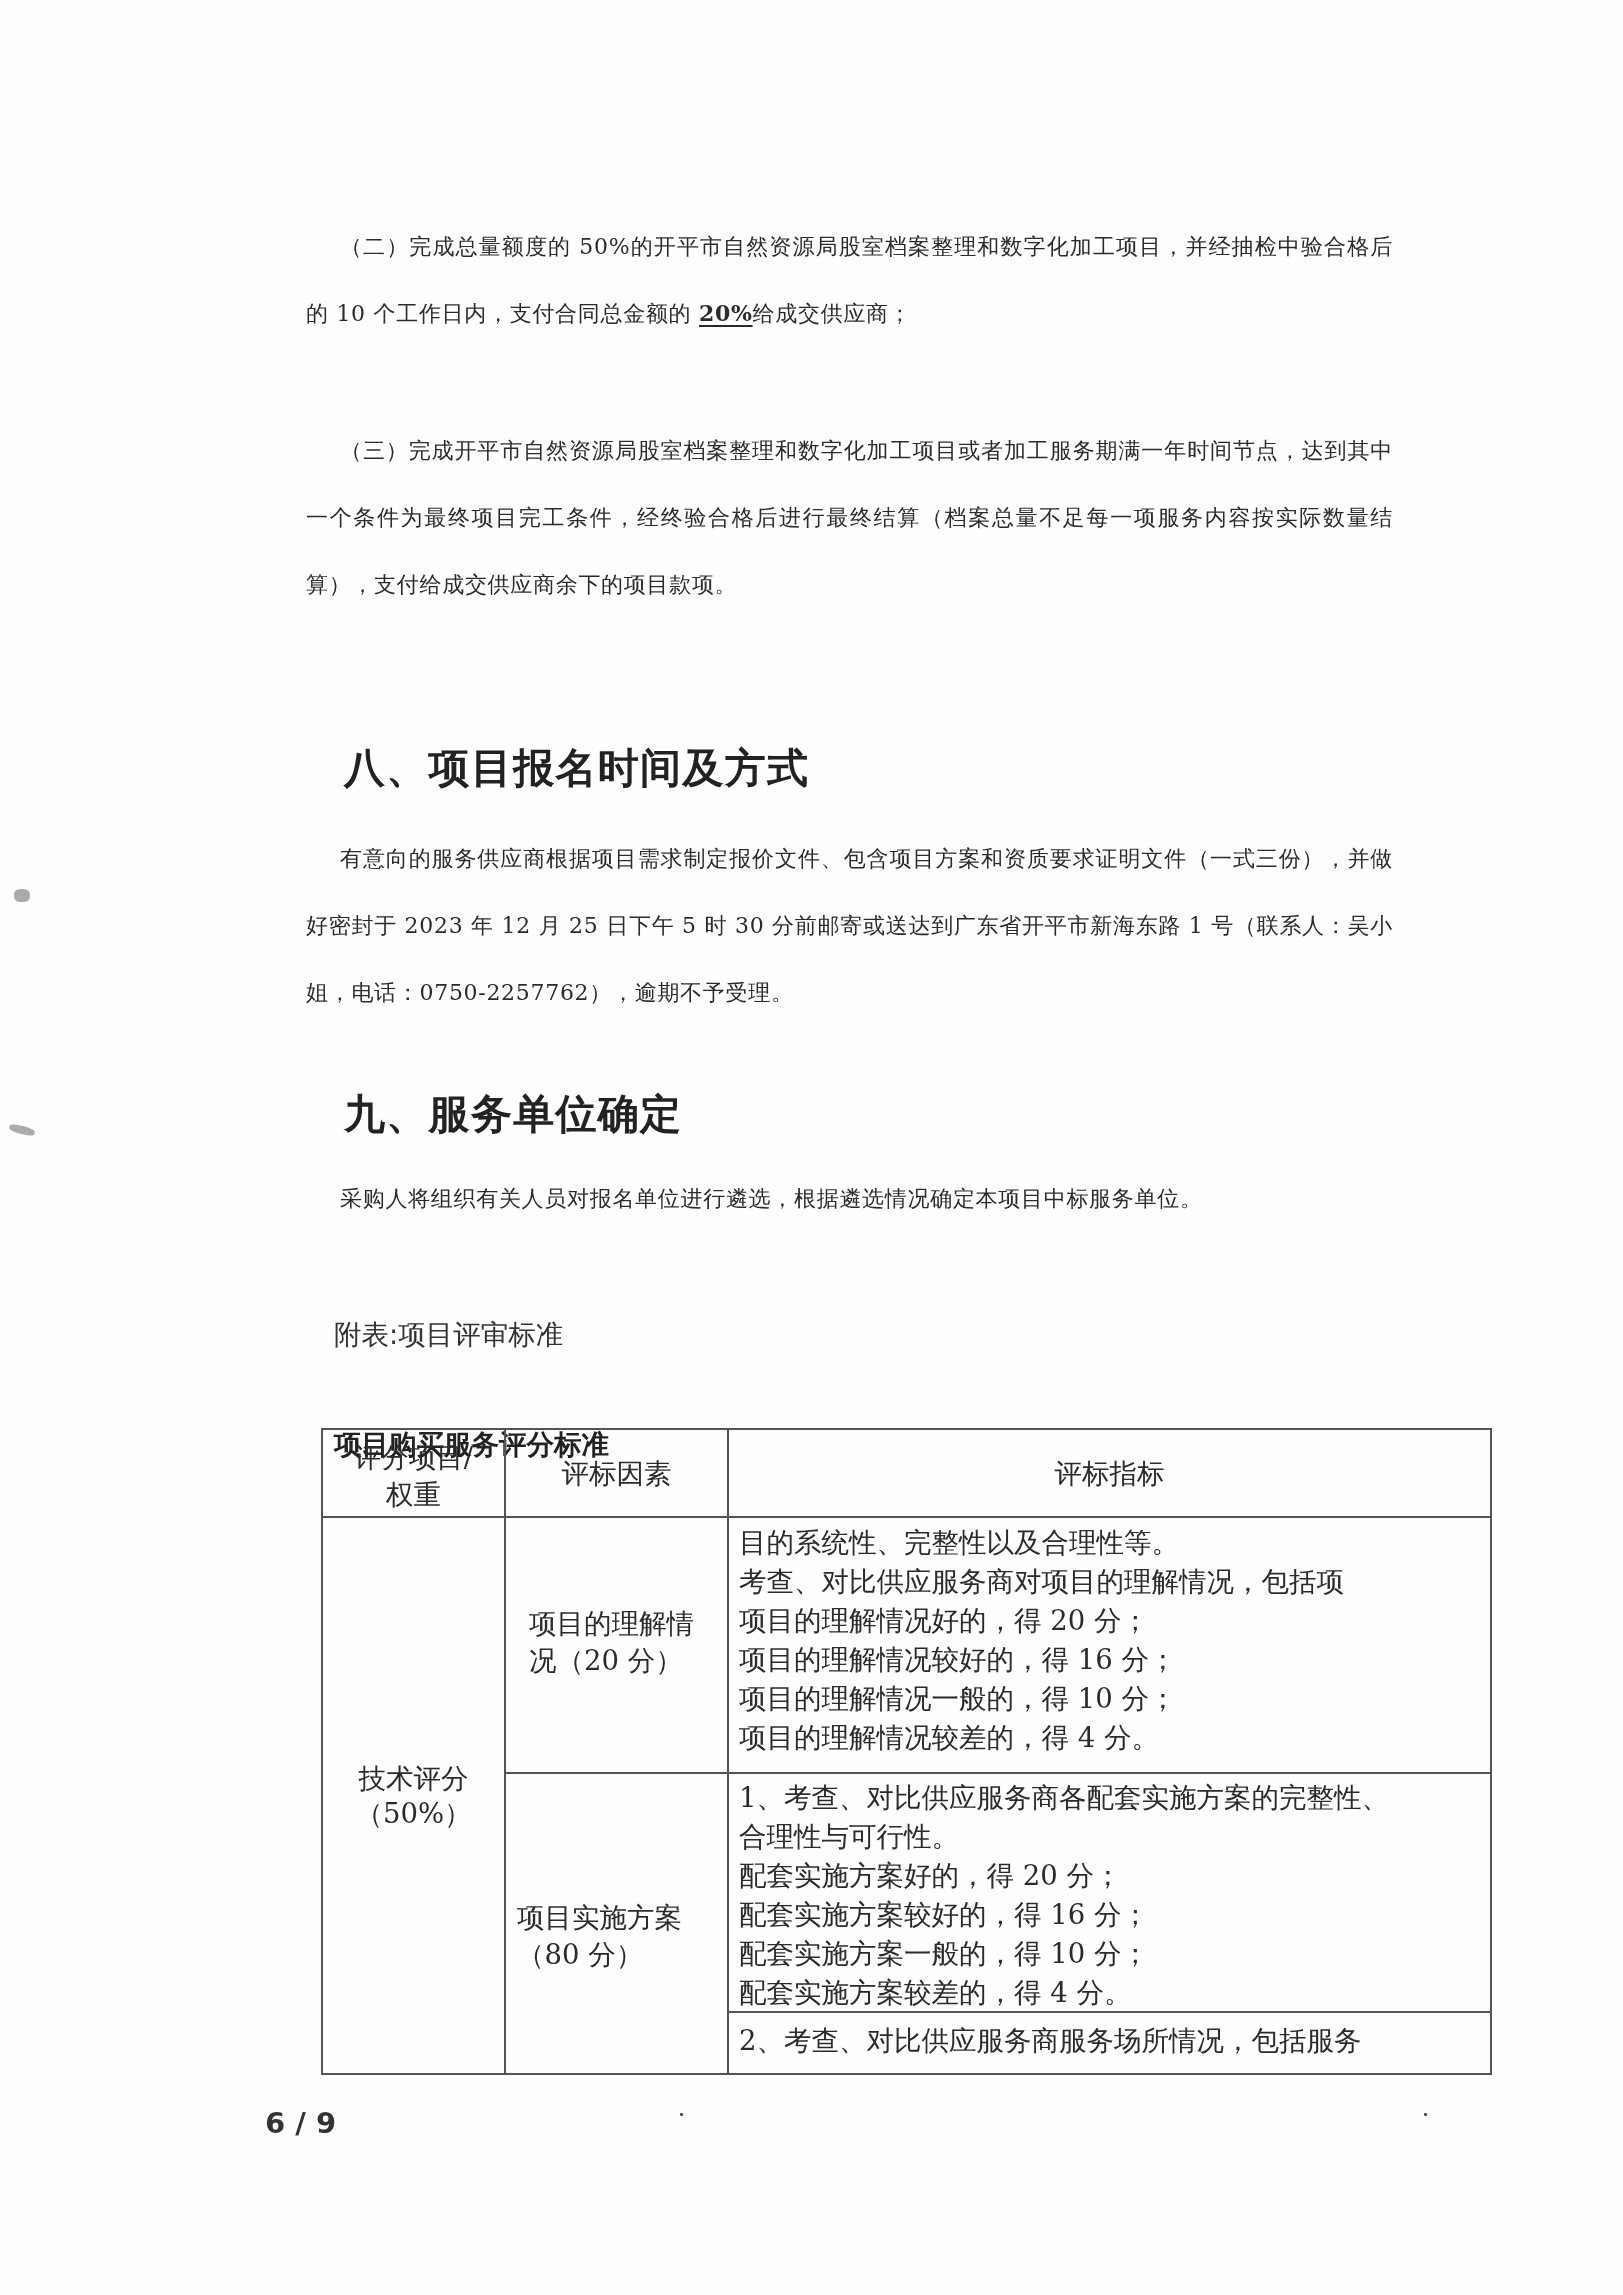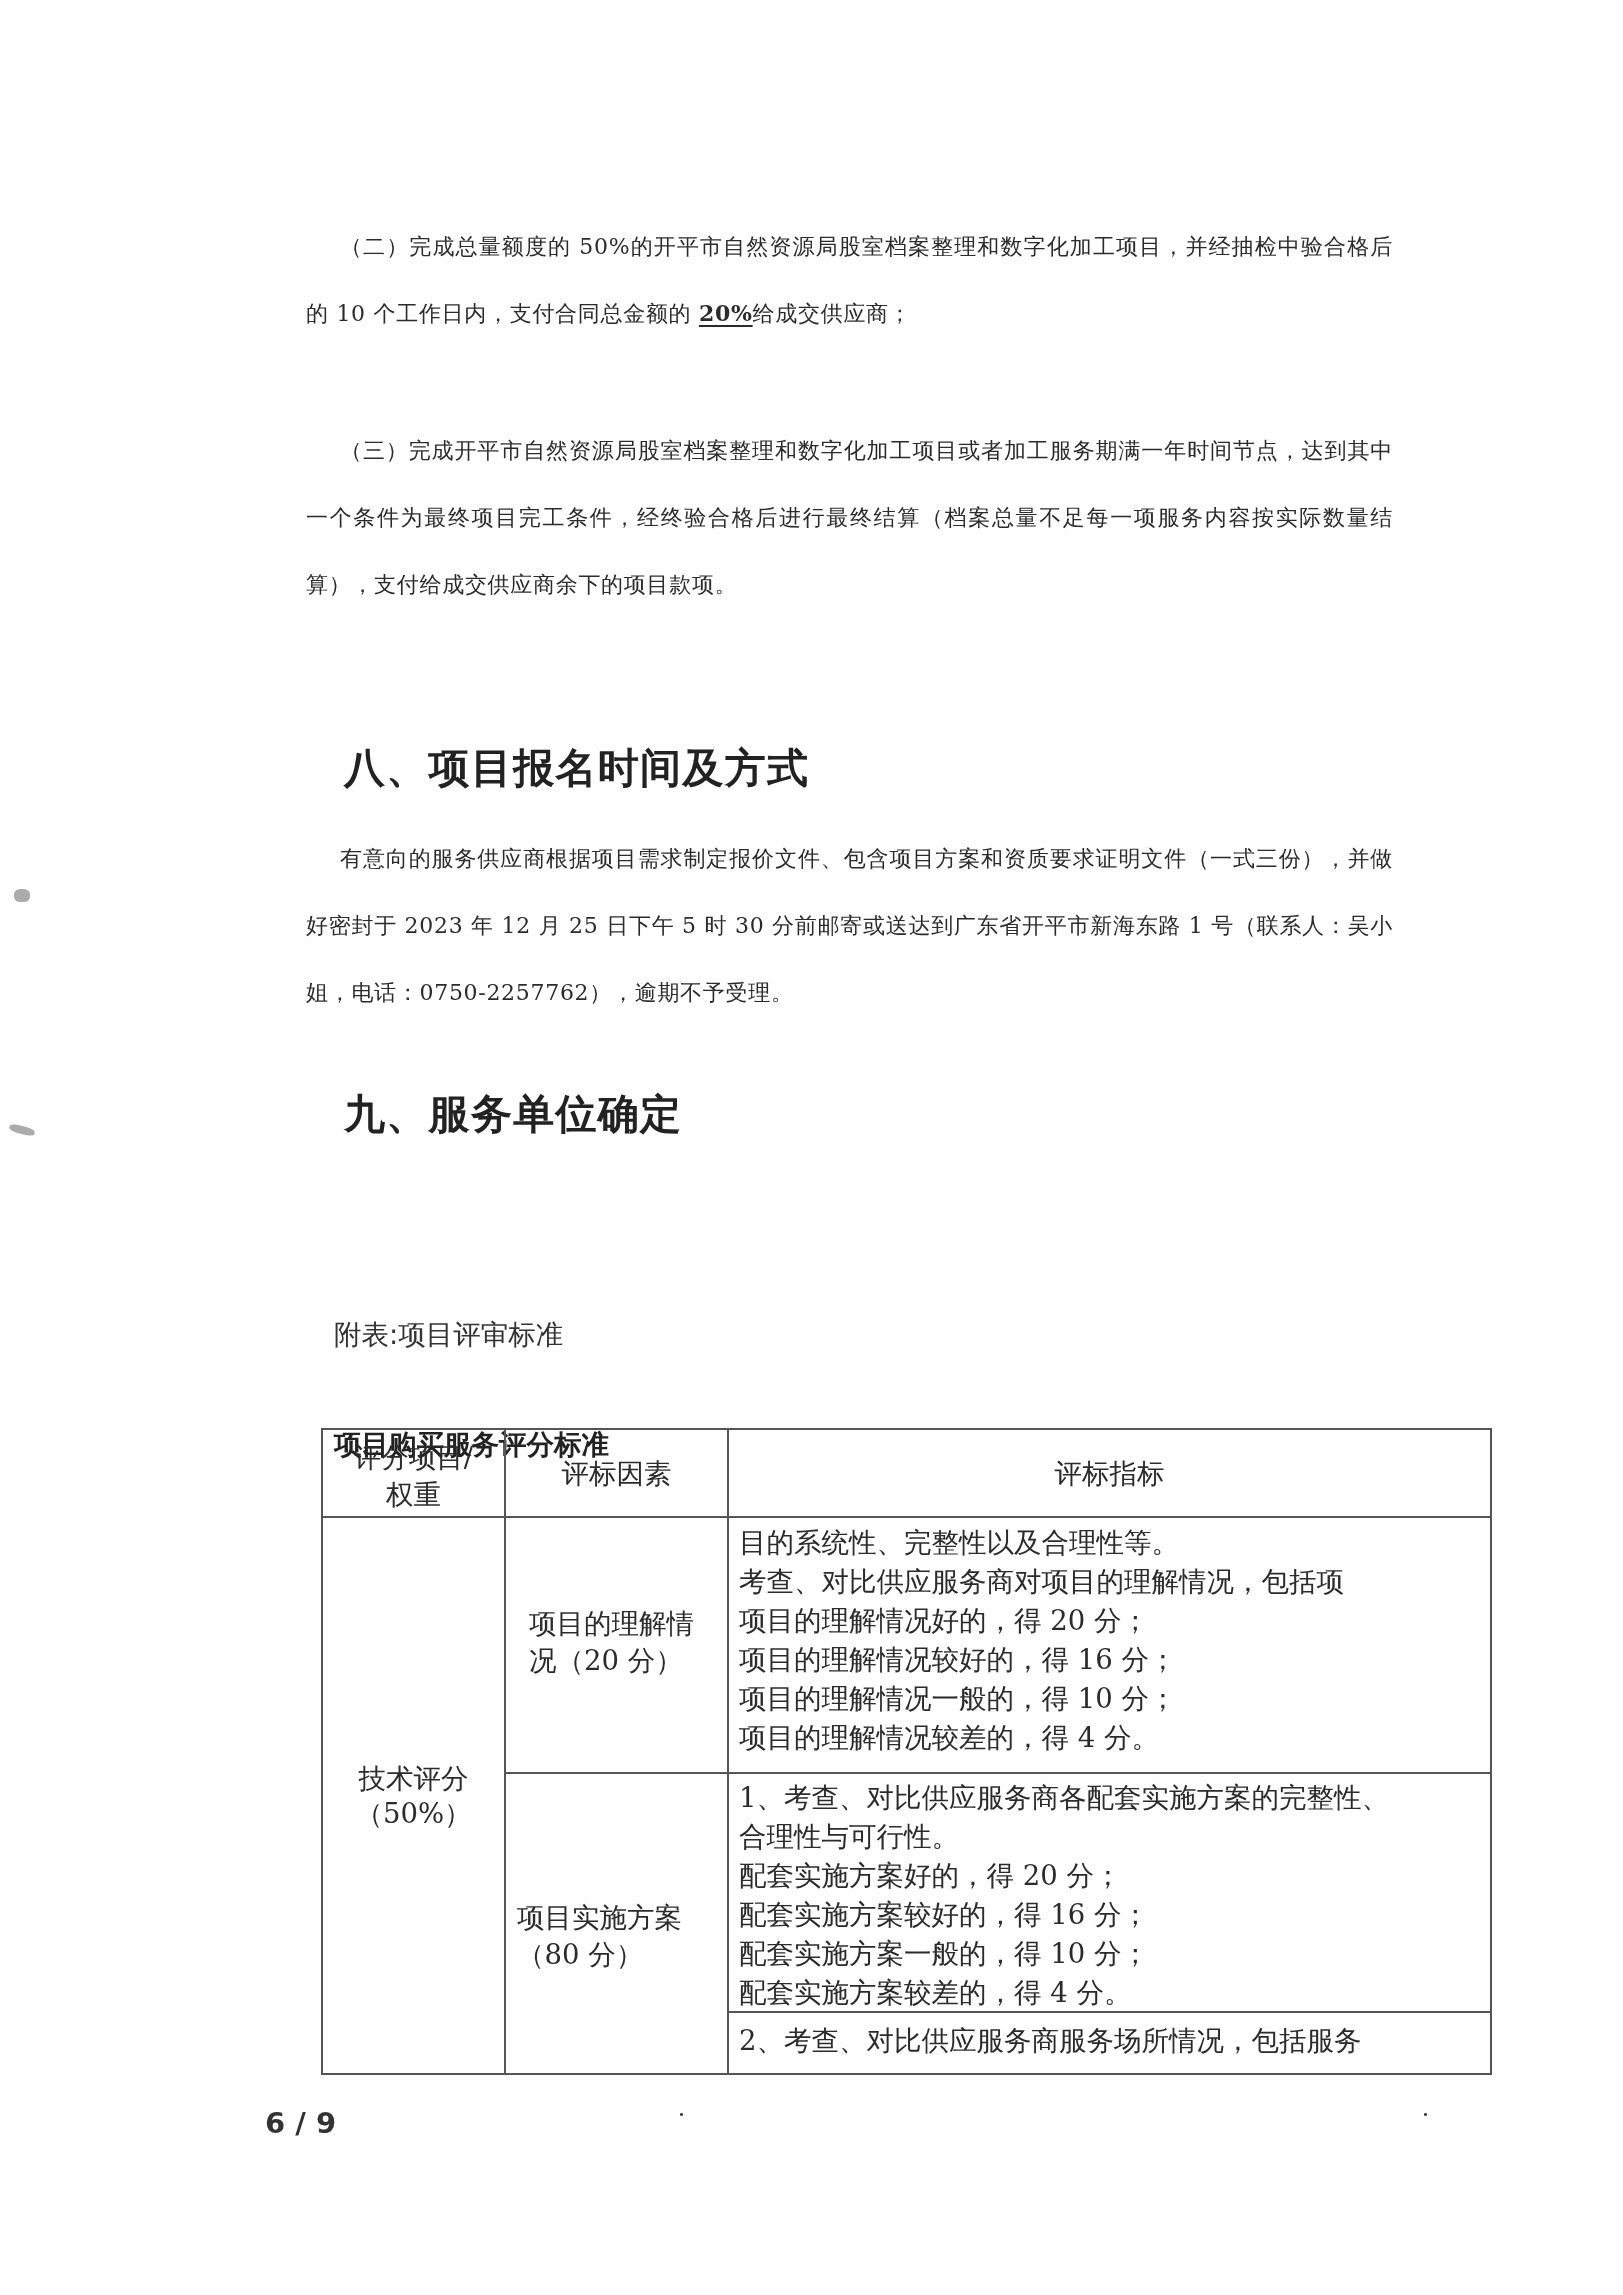--- a/index.html
+++ b/index.html
@@ -42,20 +42,21 @@
 <div class="page">
 
   <div class="para p1"><span>（二）完成总量额度的 50%的开平市自然资源局股室档案整理和数字化加工项目，并经抽检中验合格后的 10 个工作日内，支付合同总金额的 </span><span class="u-bold">20%</span><span>给成交供应商；</span></div>
 
   <div class="para p2">（三）完成开平市自然资源局股室档案整理和数字化加工项目或者加工服务期满一年时间节点，达到其中一个条件为最终项目完工条件，经终验合格后进行最终结算（档案总量不足每一项服务内容按实际数量结算），支付给成交供应商余下的项目款项。</div>
 
   <div class="heading h8">八、项目报名时间及方式</div>
   <div class="para p3">有意向的服务供应商根据项目需求制定报价文件、包含项目方案和资质要求证明文件（一式三份），并做好密封于 2023 年 12 月 25 日下午 5 时 30 分前邮寄或送达到广东省开平市新海东路 1 号（联系人：吴小姐，电话：0750-2257762），逾期不予受理。</div>
 
   <div class="heading h9">九、服务单位确定</div>
+  <div class="para p4">采购人将组织有关人员对报名单位进行遴选，根据遴选情况确定本项目中标服务单位。</div>
 
   <div class="appendix">附表:项目评审标准</div>
   <div class="table-title">项目购买服务评分标准</div>
 
   <div class="tbl">
 
     <div class="line-h" style="left:0; top:0; width:1171px;"></div>
     <div class="line-h" style="left:0; top:88px; width:1171px;"></div>
     <div class="line-h" style="left:183px; top:344px; width:988px;"></div>
     <div class="line-h" style="left:406px; top:583px; width:765px;"></div>

